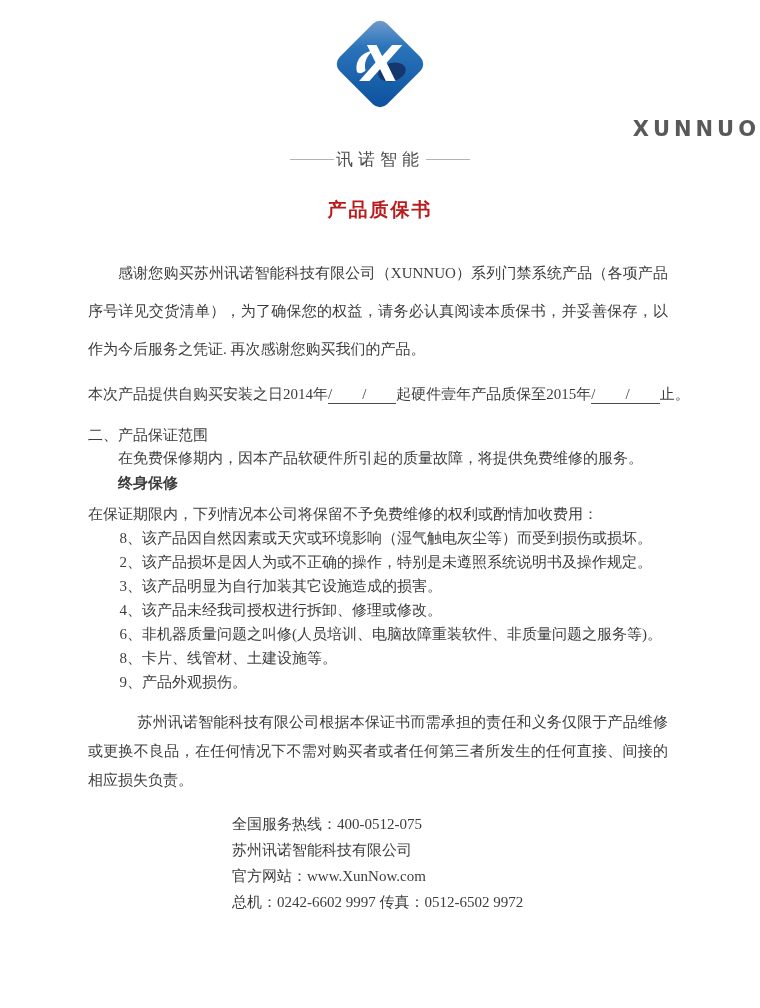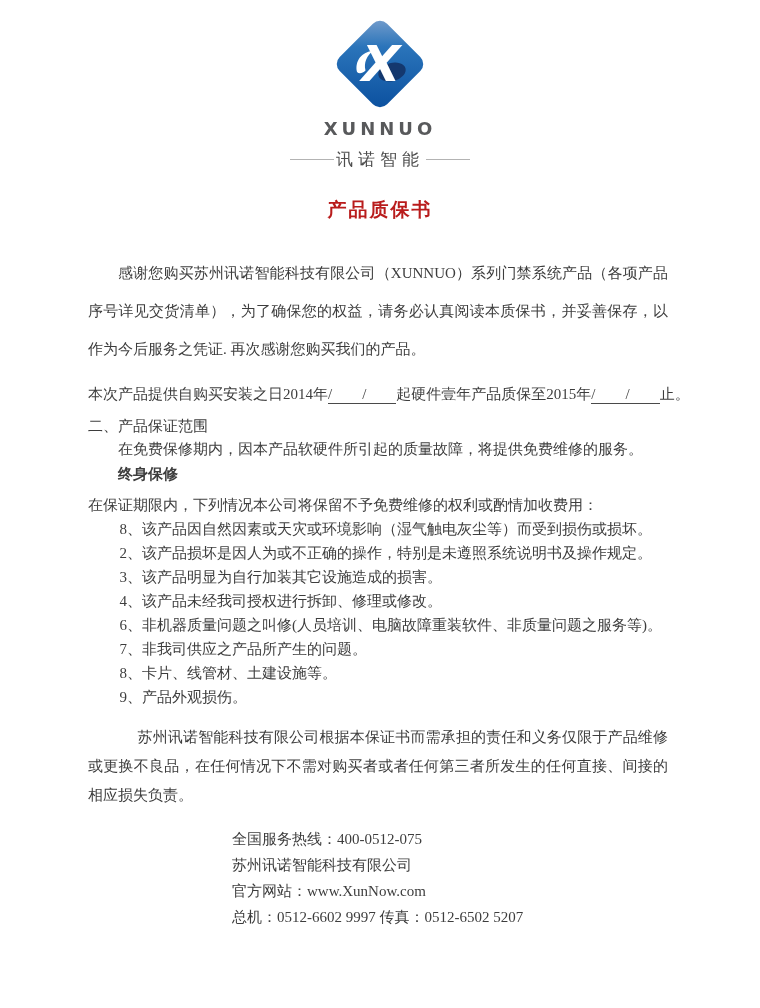--- a/index.html
+++ b/index.html
@@ -10,22 +10,22 @@
     color:#3d3d3d;
     overflow:hidden;
   }
   .page { padding-top:14px; }
 
   
   .logo-block { text-align:center; }
   .logo-svg { display:block; margin:0 auto; width:100px; height:100px; }
   .brand {
     font-family:"DejaVu Sans","Liberation Sans",sans-serif;
-    font-weight:bold; font-size:18px; letter-spacing:4px;
-    color:#58595b; line-height:30px; margin-top:0;
+    font-weight:bold; font-size:21px; letter-spacing:4px;
+    color:#58595b; line-height:30px; margin-top:0;text-align:right;
   }
   .brand-cn-row {
     display:flex; align-items:center; justify-content:center;
     gap:2px; margin-top:3px; height:24px;
   }
   .brand-cn { font-size:17px; letter-spacing:5px; color:#4d4d4d; }
   .rule { width:44px; height:1px; background:#b3b3b3; }
 
   
   .doc-title {
@@ -33,21 +33,21 @@
     letter-spacing:2px; margin:26px 0 0 0; line-height:25px;
   }
   .content { margin:0 92px 0 88px; font-size:15px; }
   .intro { margin:32px 0 0 0; line-height:38px; text-indent:2em; text-align:justify; }
   .sec-heading { margin-top:7px; line-height:20px; }
   .warranty-line { margin-top:16px; line-height:20px; white-space:nowrap; }
   .blank {
     display:inline-block; border-bottom:1px solid #4a4a4a;
     line-height:17px; white-space:pre;
   }
-  .sec2-heading { margin-top:12px; line-height:20px; }
+  .sec2-heading { margin-top:21px; line-height:20px; }
   .indent1 { text-indent:2em; line-height:23px; margin:2px 0 0 0; }
   .lifetime { font-weight:bold; }
   .excl-intro { margin-top:8px; line-height:23px; }
   .excl-item { margin-left:2.1em; line-height:24px; white-space:nowrap; }
   .closing { margin:14px 0 0 0; line-height:29px; text-indent:3.3em; text-align:justify; }
 
   
   .footer { margin:16px 0 0 232px; font-size:15px; line-height:26px; }
 </style>
 </head>
@@ -93,29 +93,28 @@
     <p class="indent1 lifetime">终身保修</p>
 
     <div class="excl-intro">在保证期限内，下列情况本公司将保留不予免费维修的权利或酌情加收费用：</div>
 
     <div>
       <div class="excl-item">8、该产品因自然因素或天灾或环境影响（湿气触电灰尘等）而受到损伤或损坏。</div>
       <div class="excl-item">2、该产品损坏是因人为或不正确的操作，特别是未遵照系统说明书及操作规定。</div>
       <div class="excl-item">3、该产品明显为自行加装其它设施造成的损害。</div>
       <div class="excl-item">4、该产品未经我司授权进行拆卸、修理或修改。</div>
       <div class="excl-item">6、非机器质量问题之叫修(人员培训、电脑故障重装软件、非质量问题之服务等)。</div>
-      <div class="excl-item">7、非我司供应之产品所产生的问题。</div>
       <div class="excl-item">8、卡片、线管材、土建设施等。</div>
       <div class="excl-item">9、产品外观损伤。</div>
     </div>
 
     <p class="closing">苏州讯诺智能科技有限公司根据本保证书而需承担的责任和义务仅限于产品维修或更换不良品，在任何情况下不需对购买者或者任何第三者所发生的任何直接、间接的相应损失负责。</p>
 
   </div>
 
   <div class="footer">
     <div>全国服务热线：400-0512-075</div>
     <div>苏州讯诺智能科技有限公司</div>
     <div>官方网站：www.XunNow.com</div>
-    <div>总机：0512-6602 9997 传真：0512-6502 5207</div>
+    <div>总机：0242-6602 9997 传真：0512-6502 9972</div>
   </div>
 
 </div>
 
 </body></html>

